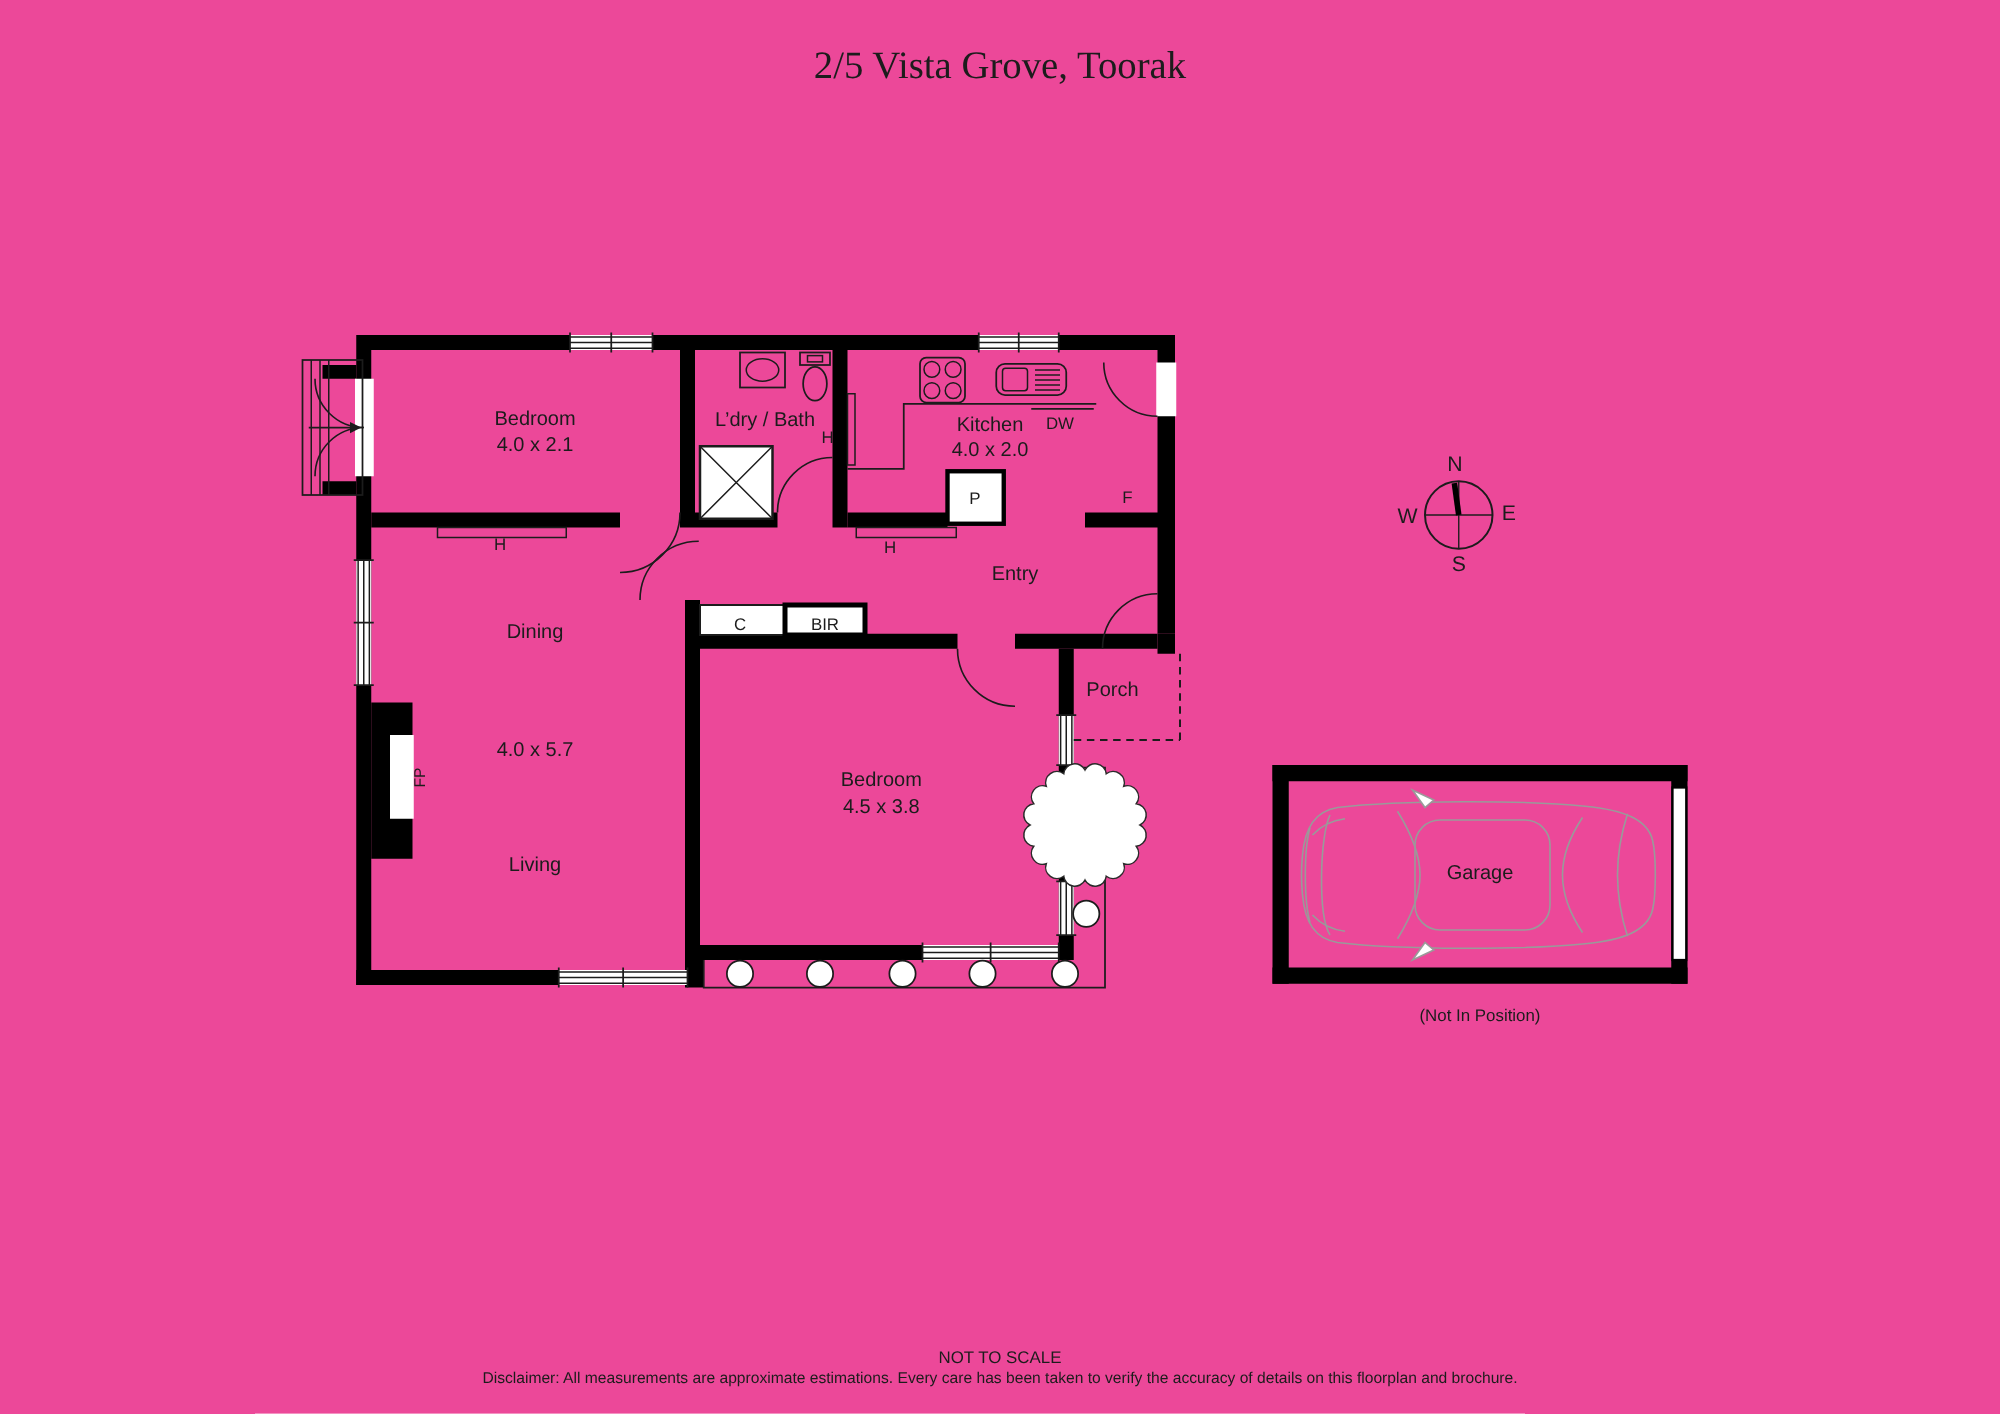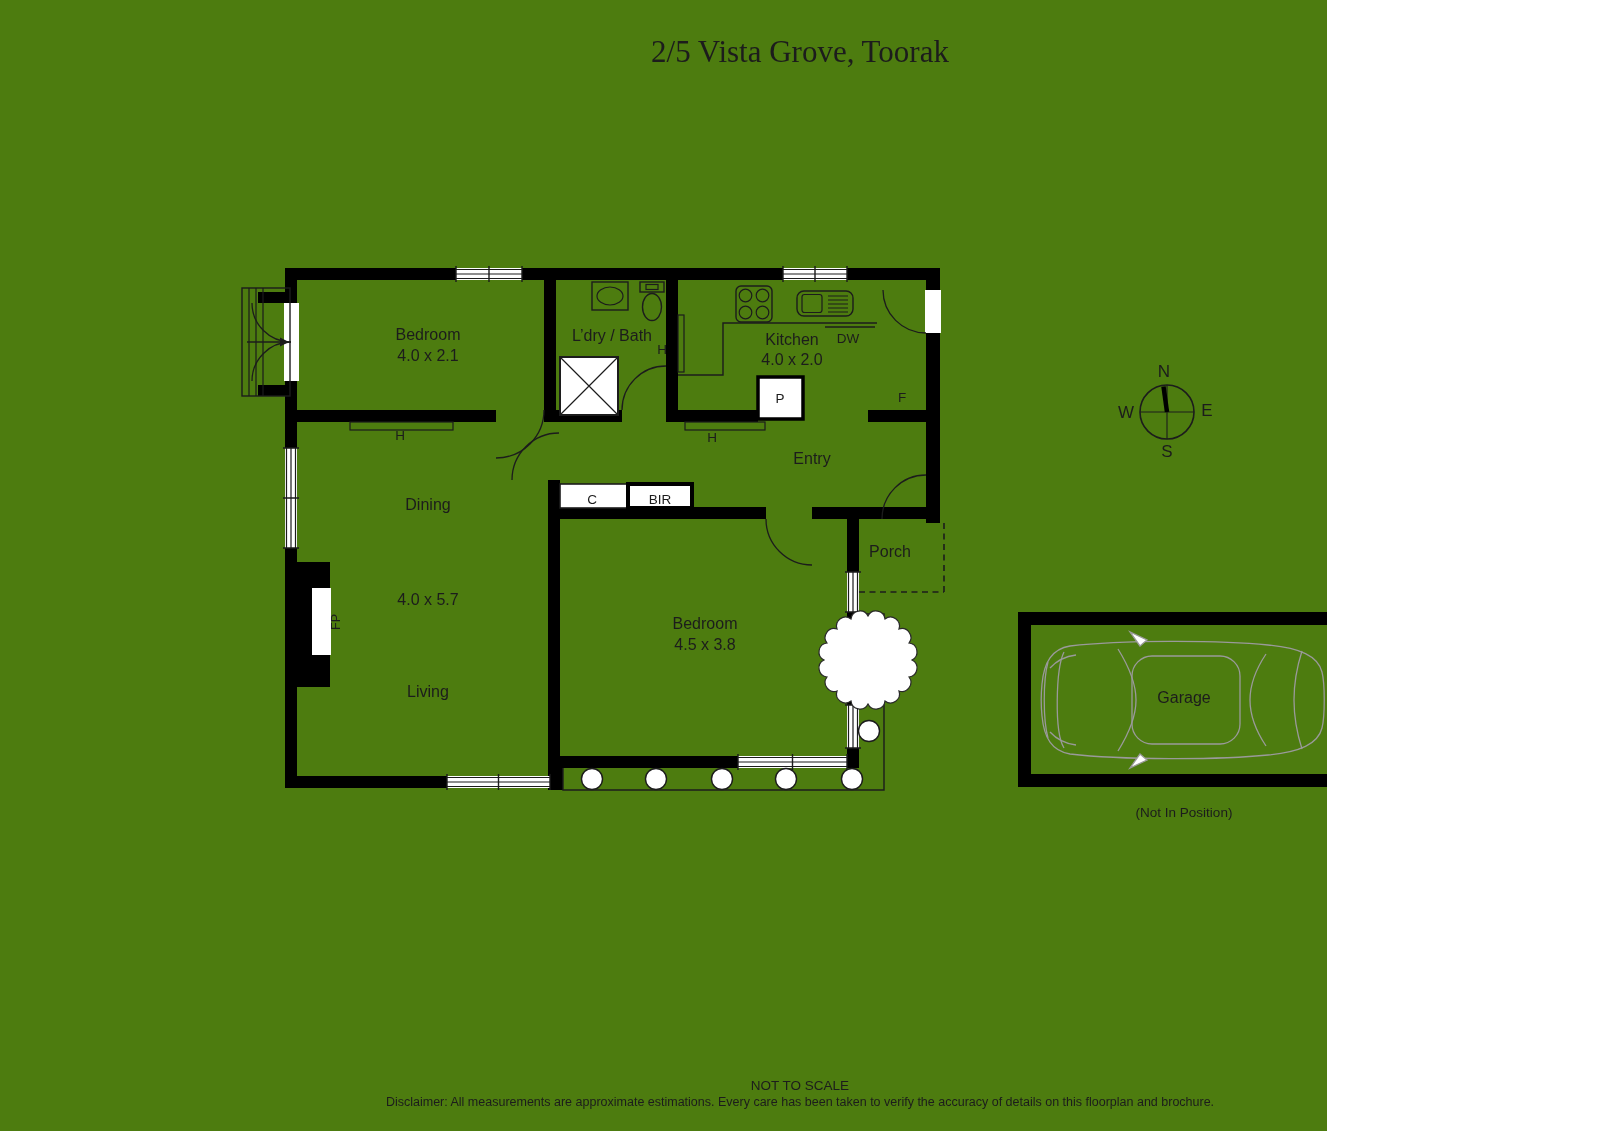--- a/index.html
+++ b/index.html
@@ -1,16 +1,16 @@
 <!DOCTYPE html>
 <html><head>
 <meta charset="utf-8">
 <style>
   html,body{margin:0;padding:0;background:#ffffff;}
-  #page{position:relative;width:1327px;height:1131px;background:#4d7c0f;overflow:hidden;text-decoration:underline;}
+  #page{position:relative;width:1600px;height:1131px;background:#ec4899;overflow:hidden;text-decoration:underline;}
   svg{display:block;}
   text{fill:#1c1c1c;}
   .title{font:31px "Liberation Serif", serif;}
   .room{font:16px "Liberation Sans", sans-serif;}
   .small{font:13.5px "Liberation Sans", sans-serif;}
   .tiny{font:12.5px "Liberation Sans", sans-serif;}
   .compass-letter{font:17px "Liberation Sans", sans-serif;}
   .footer1{font:13.5px "Liberation Sans", sans-serif;}
   .footer2{font:12.5px "Liberation Sans", sans-serif;}
   .thin{fill:none;stroke:#1c1c1c;stroke-width:1.4;}

